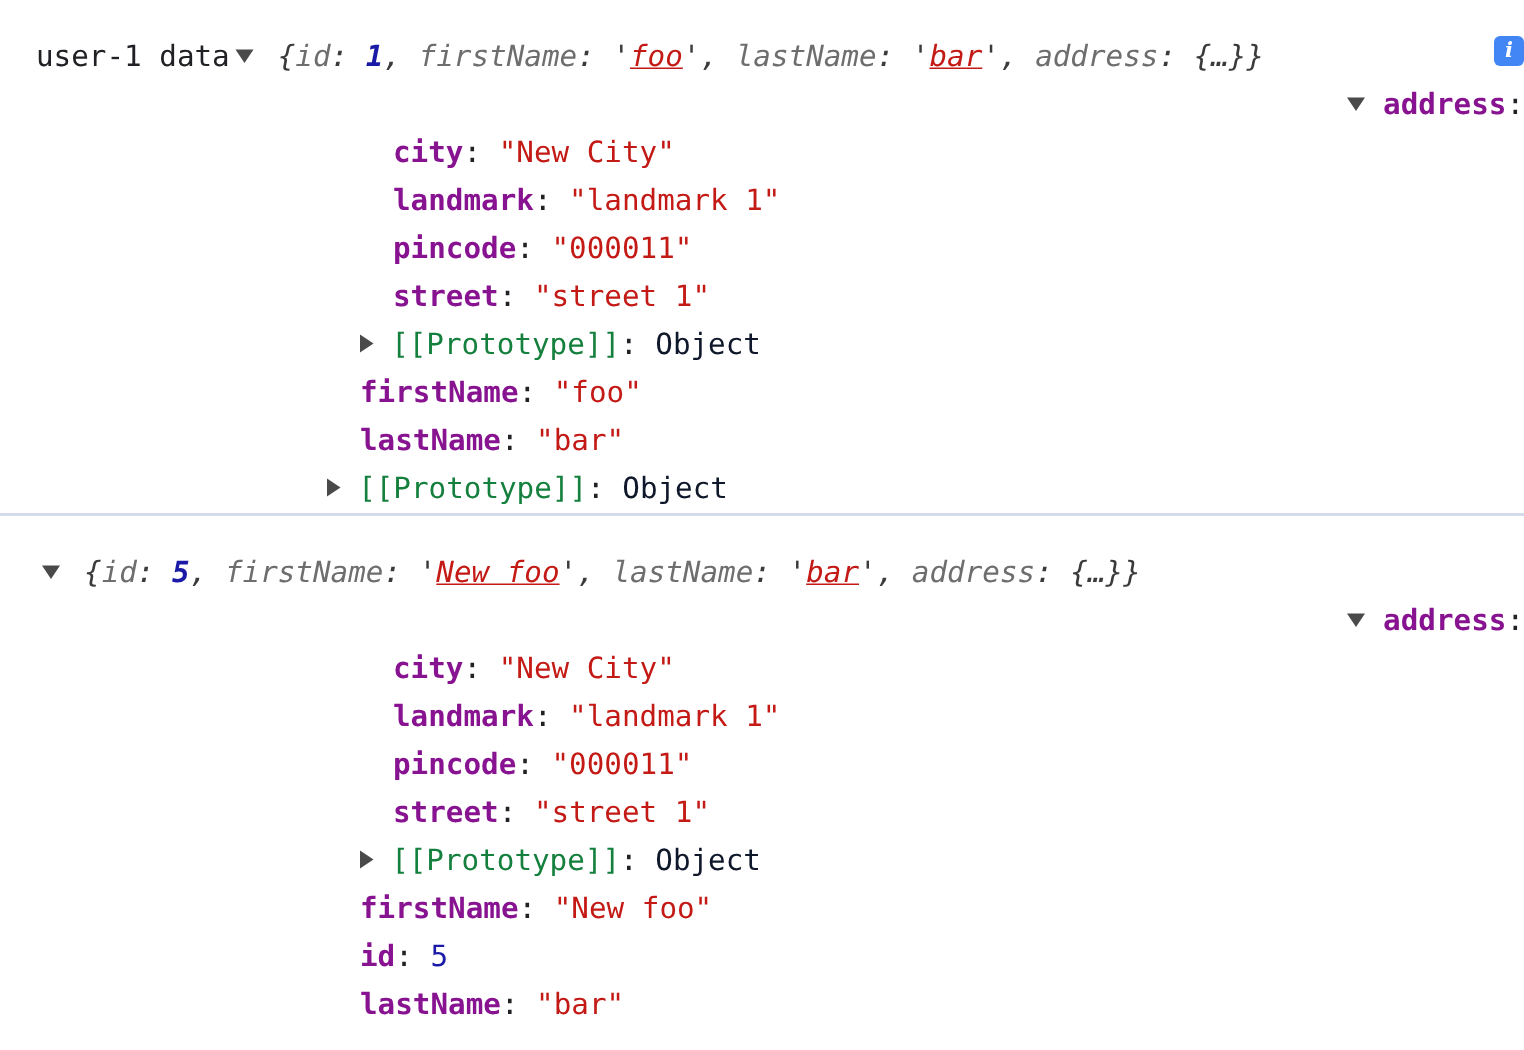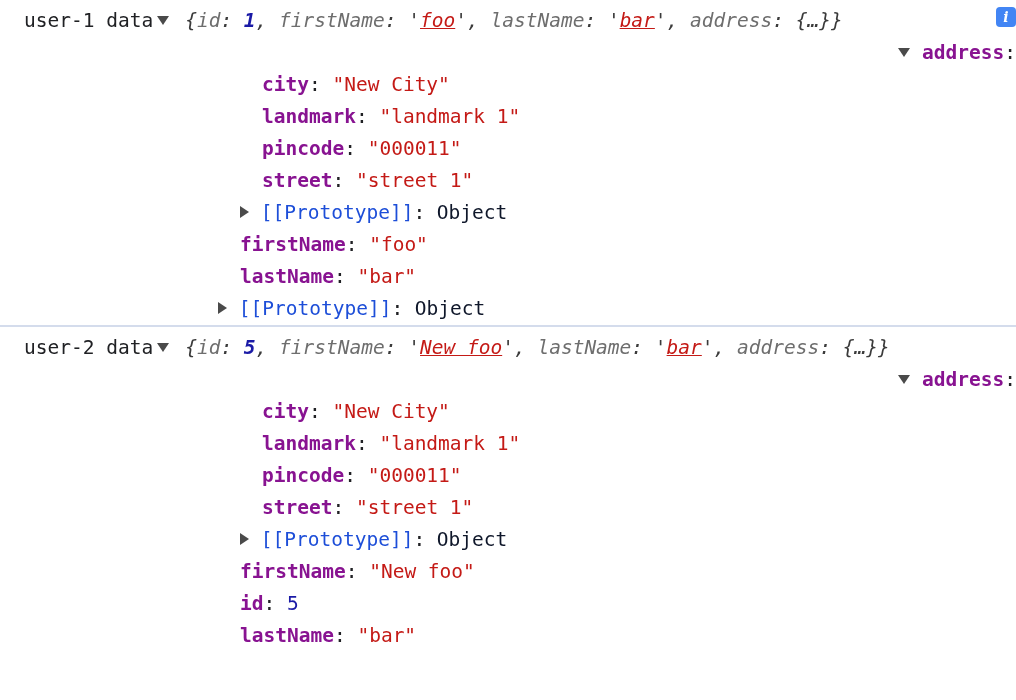--- a/index.html
+++ b/index.html
@@ -23,21 +23,21 @@
   .log-entry { position: relative; }
 
   .log-entry + .log-entry { border-top: 2px solid #d4dcec; }
 
   
   .entry-head {
     display: flex;
     align-items: flex-start;
     padding-left: 24px;
     height: 32px;
-    padding-top: 5px;
+    padding-top: 22px;
     box-sizing: content-box;
   }
   .entry-label {
     white-space: pre;
     color: #202124;
     flex: 0 0 auto;
   }
   .head-arrow {
     flex: 0 0 auto;
     width: 28px;
@@ -88,21 +88,21 @@
   .tri-right {
     border-top: 6.5px solid transparent;
     border-bottom: 6.5px solid transparent;
     border-left: 9px solid #4a4a4a;
   }
 
   .key        { color: #881391; font-weight: bold; }
   .punct      { color: #202124; }
   .str        { color: #c41a16; }
   .num        { color: #1a1aa6; }
-  .proto      { color: #1d4ed8; }
+  .proto      { color: #15803d; }
   .proto-val  { color: #0f172a; }
 
   
   .p-key  { color: #6e6e6e; font-style: italic; }
   .p-pun  { color: #3b3b3b; font-style: italic; }
   .p-num  { color: #1a1aa6; font-style: italic; font-weight: bold; }
   .p-str  { color: #c41a16; font-style: italic; text-decoration: underline; }
   .p-q    { color: #3b3b3b; font-style: italic; }
 
   .ind-1 { padding-left: 218px; text-align: right; }
@@ -127,21 +127,20 @@
       <div class="prop-row ind-3"><span class="key">landmark</span><span class="punct">: </span><span class="str">"landmark 1"</span></div>
       <div class="prop-row ind-3"><span class="key">pincode</span><span class="punct">: </span><span class="str">"000011"</span></div>
       <div class="prop-row ind-3"><span class="key">street</span><span class="punct">: </span><span class="str">"street 1"</span></div>
       <div class="prop-row ind-proto-inner"><span><span class="tri tri-right"></span></span><span> </span><span class="proto">[[Prototype]]</span><span class="punct">: </span><span class="proto-val">Object</span></div>
       <div class="prop-row ind-2"><span class="key">firstName</span><span class="punct">: </span><span class="str">"foo"</span></div>
       <div class="prop-row ind-2"><span class="key">lastName</span><span class="punct">: </span><span class="str">"bar"</span></div>
       <div class="prop-row ind-proto-outer"><span><span class="tri tri-right"></span></span><span> </span><span class="proto">[[Prototype]]</span><span class="punct">: </span><span class="proto-val">Object</span></div>
     </div>
     <div class="log-entry">
       <div class="entry-head">
-        <span class="entry-label">user-2 data</span>
         <span class="head-arrow"><span class="tri tri-down"></span></span>
         <span class="entry-preview"><span class="p-pun">{</span><span class="p-key">id</span><span class="p-pun">: </span><span class="p-num">5</span><span class="p-pun">, </span><span class="p-key">firstName</span><span class="p-pun">: </span><span class="p-q">'</span><span class="p-str">New foo</span><span class="p-q">'</span><span class="p-pun">, </span><span class="p-key">lastName</span><span class="p-pun">: </span><span class="p-q">'</span><span class="p-str">bar</span><span class="p-q">'</span><span class="p-pun">, </span><span class="p-key">address</span><span class="p-pun">: </span><span class="p-pun">{…}</span><span class="p-pun">}</span></span>
       </div>
       <div class="prop-row ind-1"><span><span class="tri tri-down"></span></span><span> </span><span class="key">address</span><span class="punct">:</span></div>
       <div class="prop-row ind-3"><span class="key">city</span><span class="punct">: </span><span class="str">"New City"</span></div>
       <div class="prop-row ind-3"><span class="key">landmark</span><span class="punct">: </span><span class="str">"landmark 1"</span></div>
       <div class="prop-row ind-3"><span class="key">pincode</span><span class="punct">: </span><span class="str">"000011"</span></div>
       <div class="prop-row ind-3"><span class="key">street</span><span class="punct">: </span><span class="str">"street 1"</span></div>
       <div class="prop-row ind-proto-inner"><span><span class="tri tri-right"></span></span><span> </span><span class="proto">[[Prototype]]</span><span class="punct">: </span><span class="proto-val">Object</span></div>
       <div class="prop-row ind-2"><span class="key">firstName</span><span class="punct">: </span><span class="str">"New foo"</span></div>

